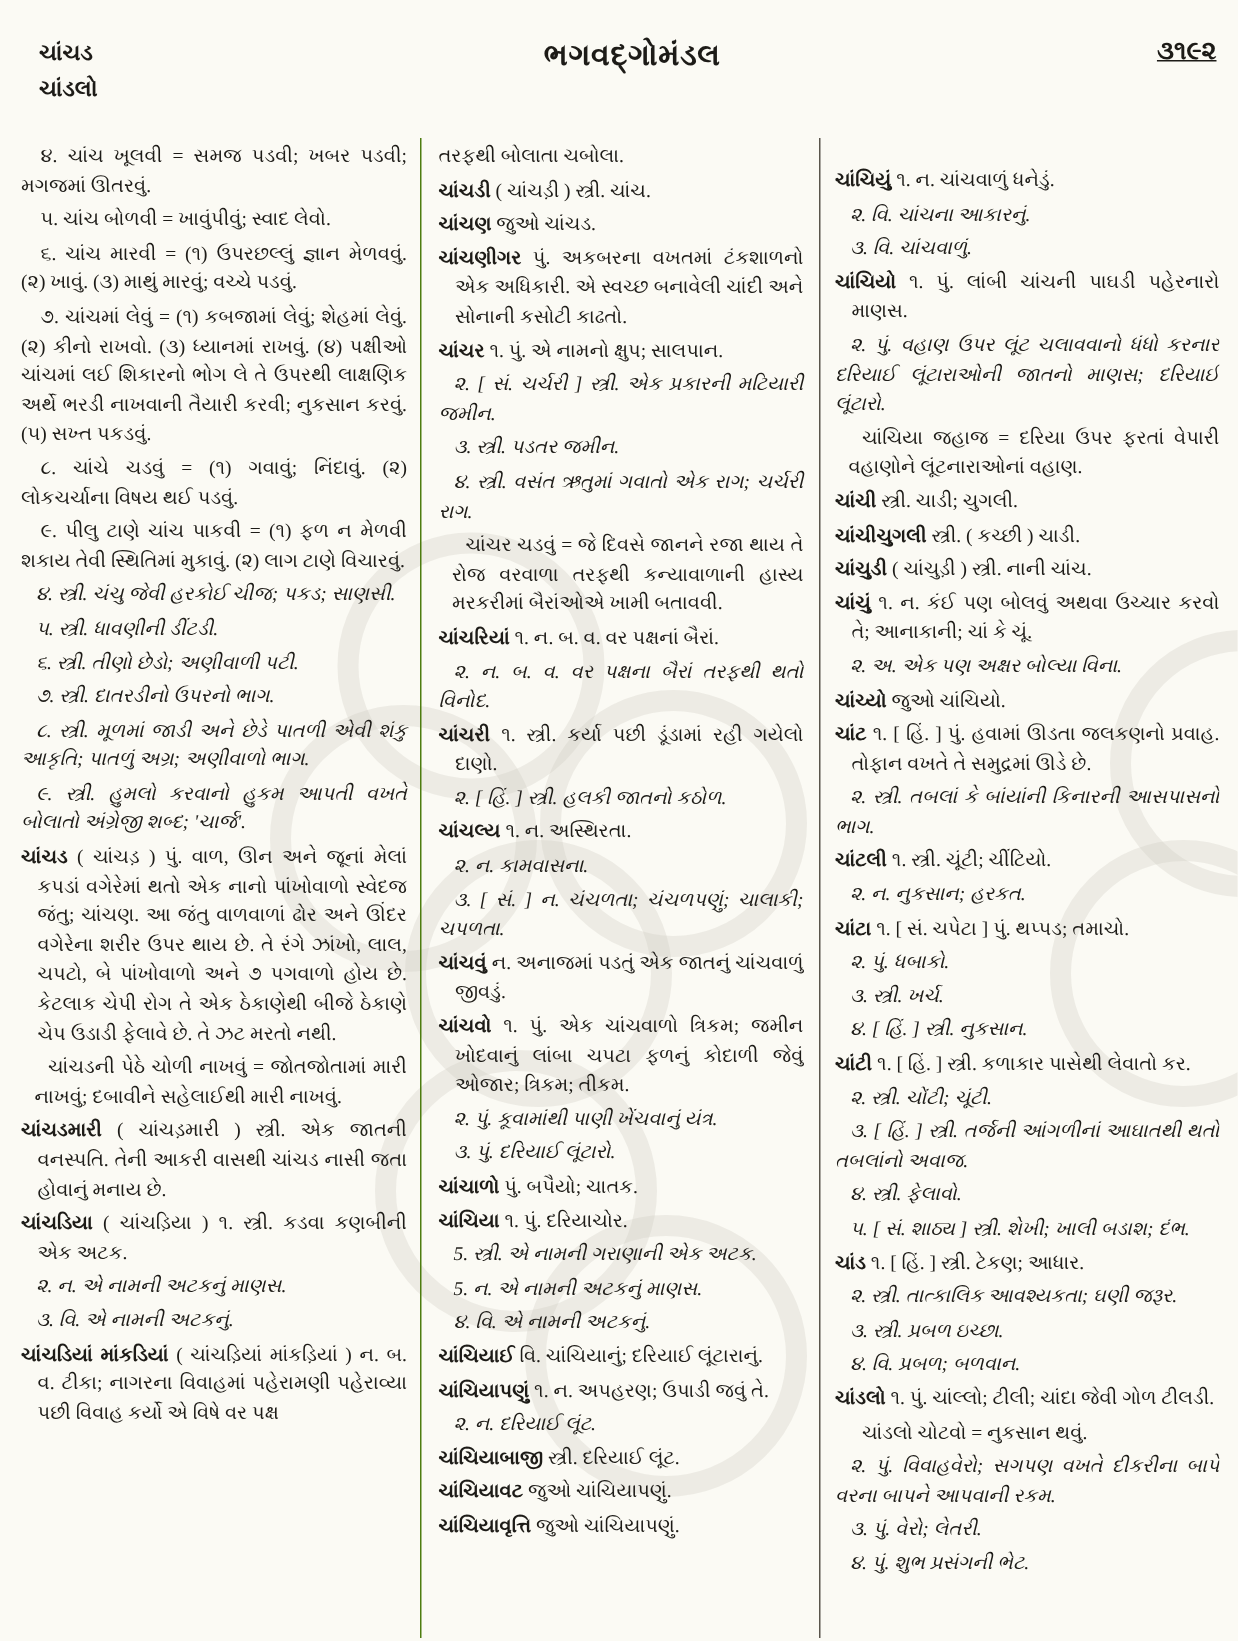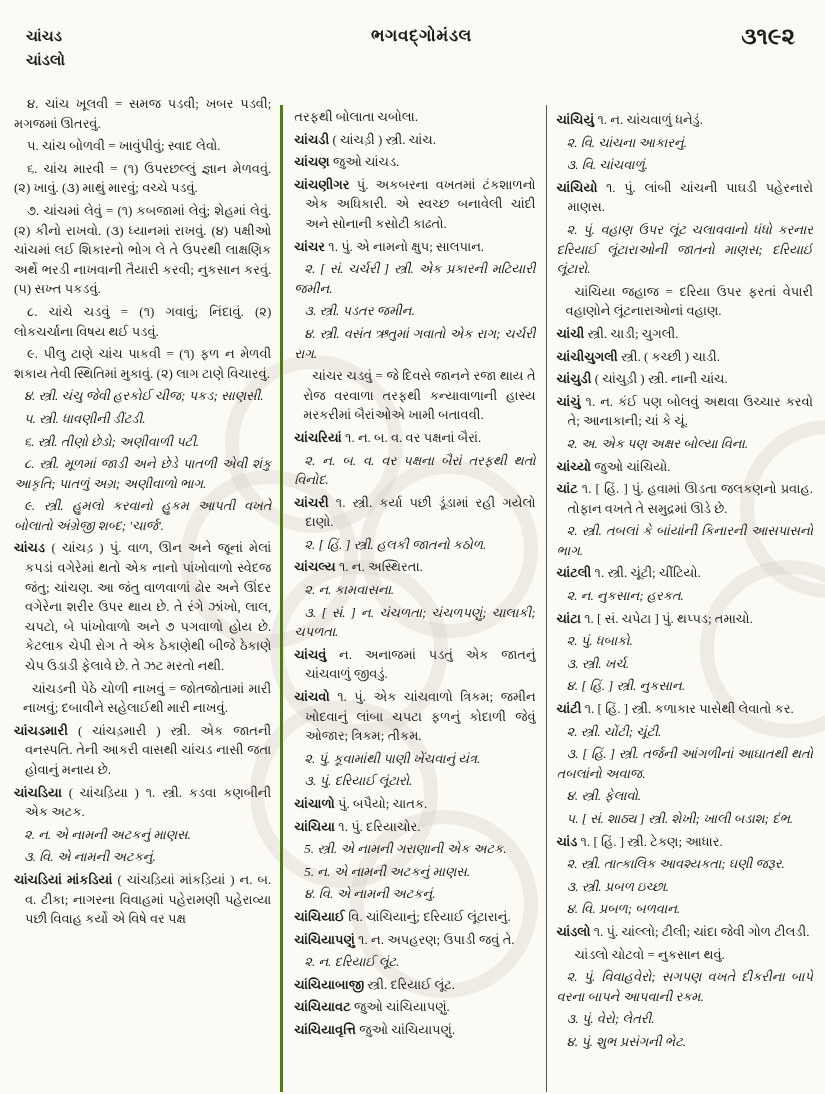--- a/index.html
+++ b/index.html
@@ -19,34 +19,34 @@
   .wm.w3{width:150px;height:150px;left:270px;top:560px;}
   .wm.w4{width:150px;height:150px;left:360px;top:460px;}
   .wm.w5{width:160px;height:160px;left:250px;top:700px;}
   .wm.w6{width:160px;height:160px;left:350px;top:810px;}
   .wm.w7{width:150px;height:150px;left:740px;top:420px;}
   .wm.w8{width:150px;height:150px;left:700px;top:560px;}
 
   .header{position:relative;z-index:2;padding:22px 26px 0 26px;height:56px;}
   .guide{position:absolute;left:26px;top:24px;font-weight:700;font-size:15px;line-height:24px;}
   .guide div{white-space:nowrap;}
-  .title{position:absolute;left:18px;right:0;top:26px;text-align:center;font-weight:700;font-size:17px;letter-spacing:.5px;}
-  .pageno{position:absolute;right:30px;top:24px;font-weight:700;font-size:23px;}
+  .title{position:absolute;left:18px;right:0;top:26px;text-align:center;font-weight:700;font-size:20px;letter-spacing:.5px;}
+  .pageno{position:absolute;right:14px;top:24px;font-weight:700;font-size:17px;text-decoration:underline;}
 
   .columns{
     position:relative;z-index:2;
     display:flex;
     margin:0 12px 0 14px;
     margin-top:14px;
     height:1000px;
     overflow:hidden;
   }
   .col{width:33.33%;overflow:hidden;box-sizing:border-box;padding-top:2px;}
   .col.c1{padding-right:9px;}
-  .col.c2{border-left:3px solid #4d7c0f;border-right:1px solid #5a554c;padding:2px 10px 0 11px;margin-top:13px;}
+  .col.c2{border-left:1px solid #4d7c0f;border-right:1px solid #5a554c;padding:2px 10px 0 11px;}
   .col.c3{padding-left:10px;margin-top:16px;}
 
   .para{
     margin:0 0 3px 0;
     font-size:13px;
     line-height:19.6px;
     text-align:justify;
     text-justify:inter-word;
   }
   .para .head{font-weight:700;}
@@ -83,20 +83,21 @@
     <div class="col c1">
         <p class="para sense">૪. ચાંચ ખૂલવી = સમજ પડવી; ખબર પડવી; મગજમાં ઊતરવું.</p>
         <p class="para sense">૫. ચાંચ બોળવી = ખાવુંપીવું; સ્વાદ લેવો.</p>
         <p class="para sense">૬. ચાંચ મારવી = (૧) ઉપરછલ્લું જ્ઞાન મેળવવું. (૨) ખાવું. (૩) માથું મારવું; વચ્ચે પડવું.</p>
         <p class="para sense">૭. ચાંચમાં લેવું = (૧) કબજામાં લેવું; શેહમાં લેવું. (૨) કીનો રાખવો. (૩) ધ્યાનમાં રાખવું. (૪) પક્ષીઓ ચાંચમાં લઈ શિકારનો ભોગ લે તે ઉપરથી લાક્ષણિક અર્થે ભરડી નાખવાની તૈયારી કરવી; નુકસાન કરવું. (૫) સખ્ત પકડવું.</p>
         <p class="para sense">૮. ચાંચે ચડવું = (૧) ગવાવું; નિંદાવું. (૨) લોકચર્ચાના વિષય થઈ પડવું.</p>
         <p class="para sense">૯. પીલુ ટાણે ચાંચ પાકવી = (૧) ફળ ન મેળવી શકાય તેવી સ્થિતિમાં મુકાવું. (૨) લાગ ટાણે વિચારવું.</p>
         <p class="para numdef">૪. સ્ત્રી. ચંચુ જેવી હરકોઈ ચીજ; પકડ; સાણસી.</p>
         <p class="para numdef">૫. સ્ત્રી. ધાવણીની ડીંટડી.</p>
         <p class="para numdef">૬. સ્ત્રી. તીણો છેડો; અણીવાળી પટી.</p>
+        <p class="para numdef">૭. સ્ત્રી. દાતરડીનો ઉપરનો ભાગ.</p>
         <p class="para numdef">૮. સ્ત્રી. મૂળમાં જાડી અને છેડે પાતળી એવી શંકુ આકૃતિ; પાતળું અગ્ર; અણીવાળો ભાગ.</p>
         <p class="para numdef">૯. સ્ત્રી. હુમલો કરવાનો હુકમ આપતી વખતે બોલાતો અંગ્રેજી શબ્દ; 'ચાર્જ'.</p>
         <p class="para entry"><span class="head">ચાંચડ </span>( ચાંચડ઼ ) પું. વાળ, ઊન અને જૂનાં મેલાં કપડાં વગેરેમાં થતો એક નાનો પાંખોવાળો સ્વેદજ જંતુ; ચાંચણ. આ જંતુ વાળવાળાં ઢોર અને ઊંદર વગેરેના શરીર ઉપર થાય છે. તે રંગે ઝાંખો, લાલ, ચપટો, બે પાંખોવાળો અને ૭ પગવાળો હોય છે. કેટલાક ચેપી રોગ તે એક ઠેકાણેથી બીજે ઠેકાણે ચેપ ઉડાડી ફેલાવે છે. તે ઝટ મરતો નથી.</p>
         <p class="para idiom">ચાંચડની પેઠે ચોળી નાખવું = જોતજોતામાં મારી નાખવું; દબાવીને સહેલાઈથી મારી નાખવું.</p>
         <p class="para entry"><span class="head">ચાંચડમારી </span>( ચાંચડ઼મારી ) સ્ત્રી. એક જાતની વનસ્પતિ. તેની આકરી વાસથી ચાંચડ નાસી જતા હોવાનું મનાય છે.</p>
         <p class="para entry"><span class="head">ચાંચડિયા </span>( ચાંચડ઼િયા ) ૧. સ્ત્રી. કડવા કણબીની એક અટક.</p>
         <p class="para numdef">૨. ન. એ નામની અટકનું માણસ.</p>
         <p class="para numdef">૩. વિ. એ નામની અટકનું.</p>
         <p class="para entry"><span class="head">ચાંચડિયાં માંકડિયાં </span>( ચાંચડ઼િયાં માંકડ઼િયાં ) ન. બ. વ. ટીકા; નાગરના વિવાહમાં પહેરામણી પહેરાવ્યા પછી વિવાહ કર્યો એ વિષે વર પક્ષ</p>
       </div>

